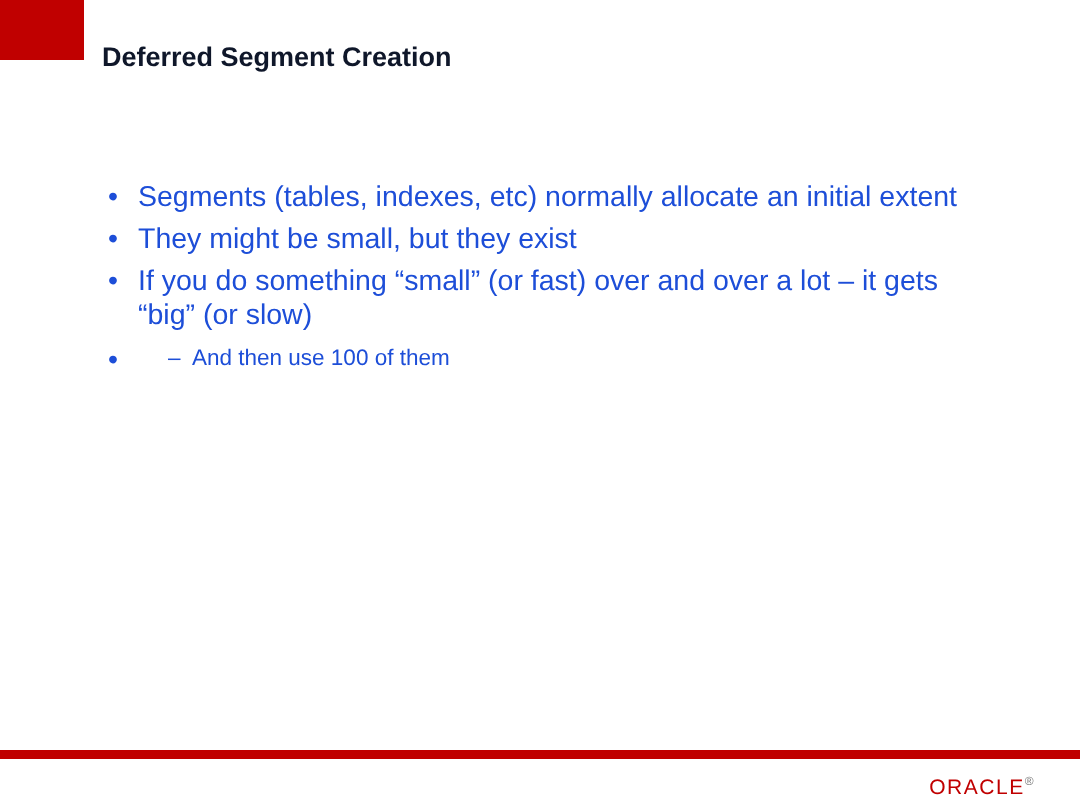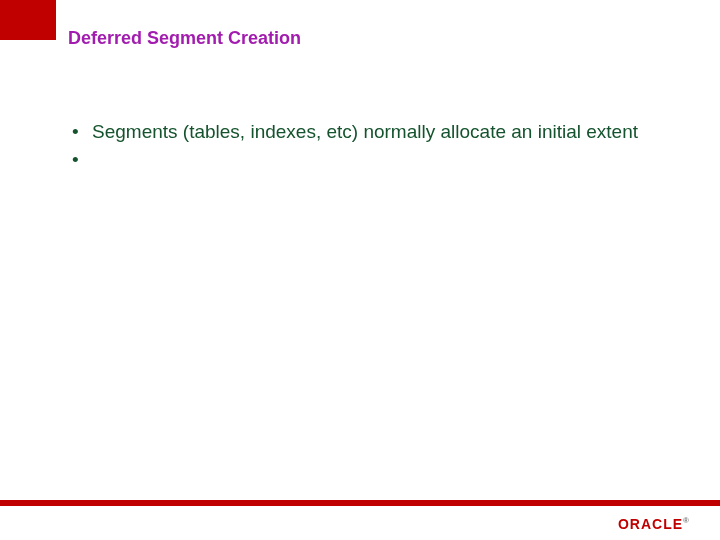--- a/index.html
+++ b/index.html
@@ -18,28 +18,28 @@
     width: 56px;
     height: 40px;
     background: #c00000;
   }
   .title {
     position: absolute;
     top: 28px;
     left: 68px;
     font-size: 18px;
     font-weight: bold;
-    color: #a21caf;
+    color: #0f172a;
   }
   .content {
     position: absolute;
     top: 120px;
     left: 72px;
     right: 60px;
-    color: #14532d;
+    color: #1d4ed8;
   }
   .bullet-list {
     list-style: none;
   }
   .bullet-item {
     font-size: 19px;
     line-height: 1.25;
     margin-bottom: 4px;
     position: relative;
     padding-left: 20px;
@@ -74,21 +74,21 @@
     left: 0;
     right: 0;
     height: 6px;
     background: #c00000;
   }
   .logo {
     position: absolute;
     bottom: 8px;
     right: 30px;
     font-size: 14px;
-    font-weight: bold;
+    font-weight: normal;
     color: #c00000;
     letter-spacing: 1px;
     font-family: Arial, sans-serif;
   }
   .logo-reg {
     font-size: 8px;
     vertical-align: top;
     color: #777;
   }
 </style>
@@ -98,20 +98,31 @@
 <div class="red-block"></div>
 
 <div class="title">Deferred Segment Creation</div>
 
 <div class="content">
   <ul class="bullet-list">
     <li class="bullet-item">
       <span>Segments (tables, indexes, etc) normally allocate an initial extent</span>
     </li>
     <li class="bullet-item">
+      <span>They might be small, but they exist</span>
+    </li>
+    <li class="bullet-item">
+      <span>If you do something “small” (or fast) over and over a lot – it gets “big” (or slow)</span>
+    </li>
+    <li class="bullet-item">
+      <ul class="sub-bullet-list">
+        <li class="sub-bullet-item">
+          <span>And then use 100 of them</span>
+        </li>
+      </ul>
     </li>
   </ul>
 </div>
 
 <div class="footer-bar"></div>
 
 <div class="logo">
   <span>ORACLE</span><span class="logo-reg">®</span>
 </div>
 

